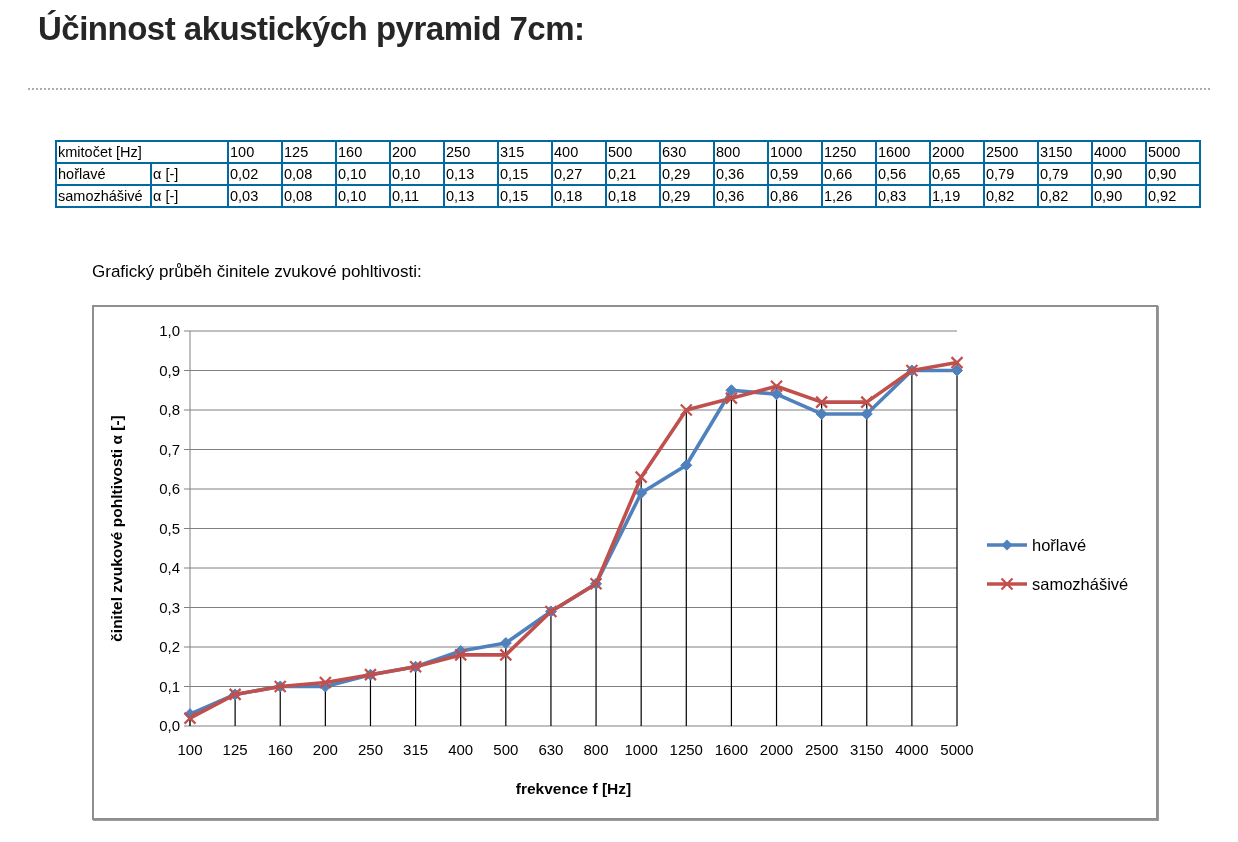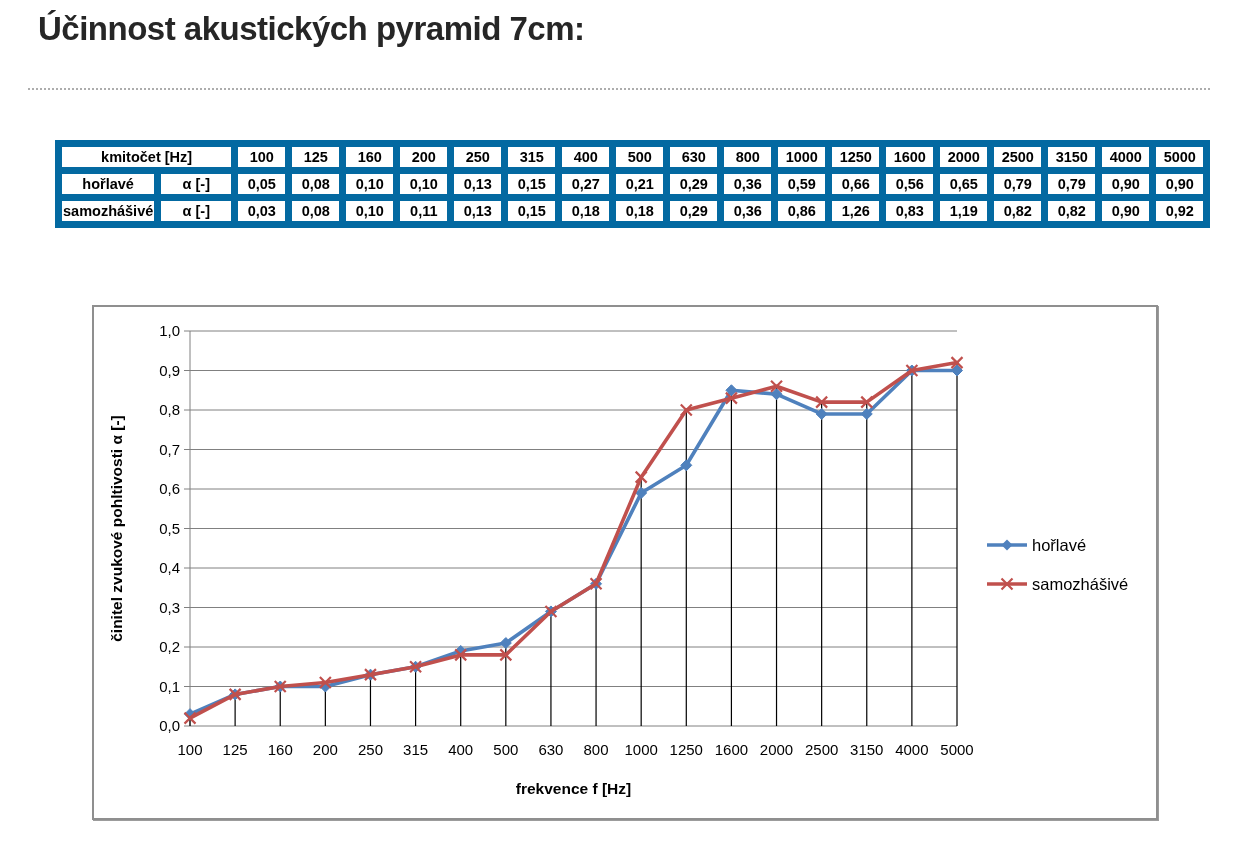--- a/index.html
+++ b/index.html
@@ -14,22 +14,22 @@
     position:absolute;left:28px;top:88px;width:1182px;height:0;
     border-top:2px dotted #adadad;
   }
 
   table.data-table{
     position:absolute;left:55px;top:140px;
     border-collapse:collapse;table-layout:fixed;
     font-size:14.5px;line-height:1;
   }
   table.data-table td{
-    border:7px solid #0369a1;text-align:center;vertical-align:middle;
-    height:20px;padding:0 1px;white-space:nowrap;overflow:hidden;font-weight:bold;
+    border:2px solid #0369a1;text-align:left;vertical-align:middle;
+    height:20px;padding:0 1px;white-space:nowrap;overflow:hidden;
   }
 
   .chart-section-title{
     position:absolute;left:92px;top:262px;font-size:17px;color:#000;
   }
   .chart-frame{
     position:absolute;left:92px;top:305px;width:1062px;height:511px;
     border:2px solid #8f8f8f;background:#fff;
     box-shadow:1px 1px 0 #9c9c9c;
   }
@@ -85,21 +85,21 @@
           <td>1600</td>
           <td>2000</td>
           <td>2500</td>
           <td>3150</td>
           <td>4000</td>
           <td>5000</td>
         </tr>
         <tr>
           <td>hořlavé</td>
           <td>α [-]</td>
-          <td>0,05</td>
+          <td>0,02</td>
           <td>0,08</td>
           <td>0,10</td>
           <td>0,10</td>
           <td>0,13</td>
           <td>0,15</td>
           <td>0,27</td>
           <td>0,21</td>
           <td>0,29</td>
           <td>0,36</td>
           <td>0,59</td>
@@ -129,20 +129,21 @@
           <td>0,83</td>
           <td>1,19</td>
           <td>0,82</td>
           <td>0,82</td>
           <td>0,90</td>
           <td>0,92</td>
         </tr>
       </tbody>
   </table>
 
+  <div class="chart-section-title">Grafický průběh činitele zvukové pohltivosti:</div>
 
   <div class="chart-frame">
     <svg id="chart-svg" width="1062" height="511" viewBox="0 0 1062 511">
         <line x1="96" y1="419" x2="863" y2="419" stroke="#808080" stroke-width="1"></line>
         <line x1="90" y1="419" x2="96" y2="419" stroke="#808080" stroke-width="1"></line>
         <text x="86" y="424" text-anchor="end" font-size="15" fill="#000">0,0</text>
         <line x1="96" y1="379.5" x2="863" y2="379.5" stroke="#808080" stroke-width="1"></line>
         <line x1="90" y1="379.5" x2="96" y2="379.5" stroke="#808080" stroke-width="1"></line>
         <text x="86" y="384.5" text-anchor="end" font-size="15" fill="#000">0,1</text>
         <line x1="96" y1="340" x2="863" y2="340" stroke="#808080" stroke-width="1"></line>

